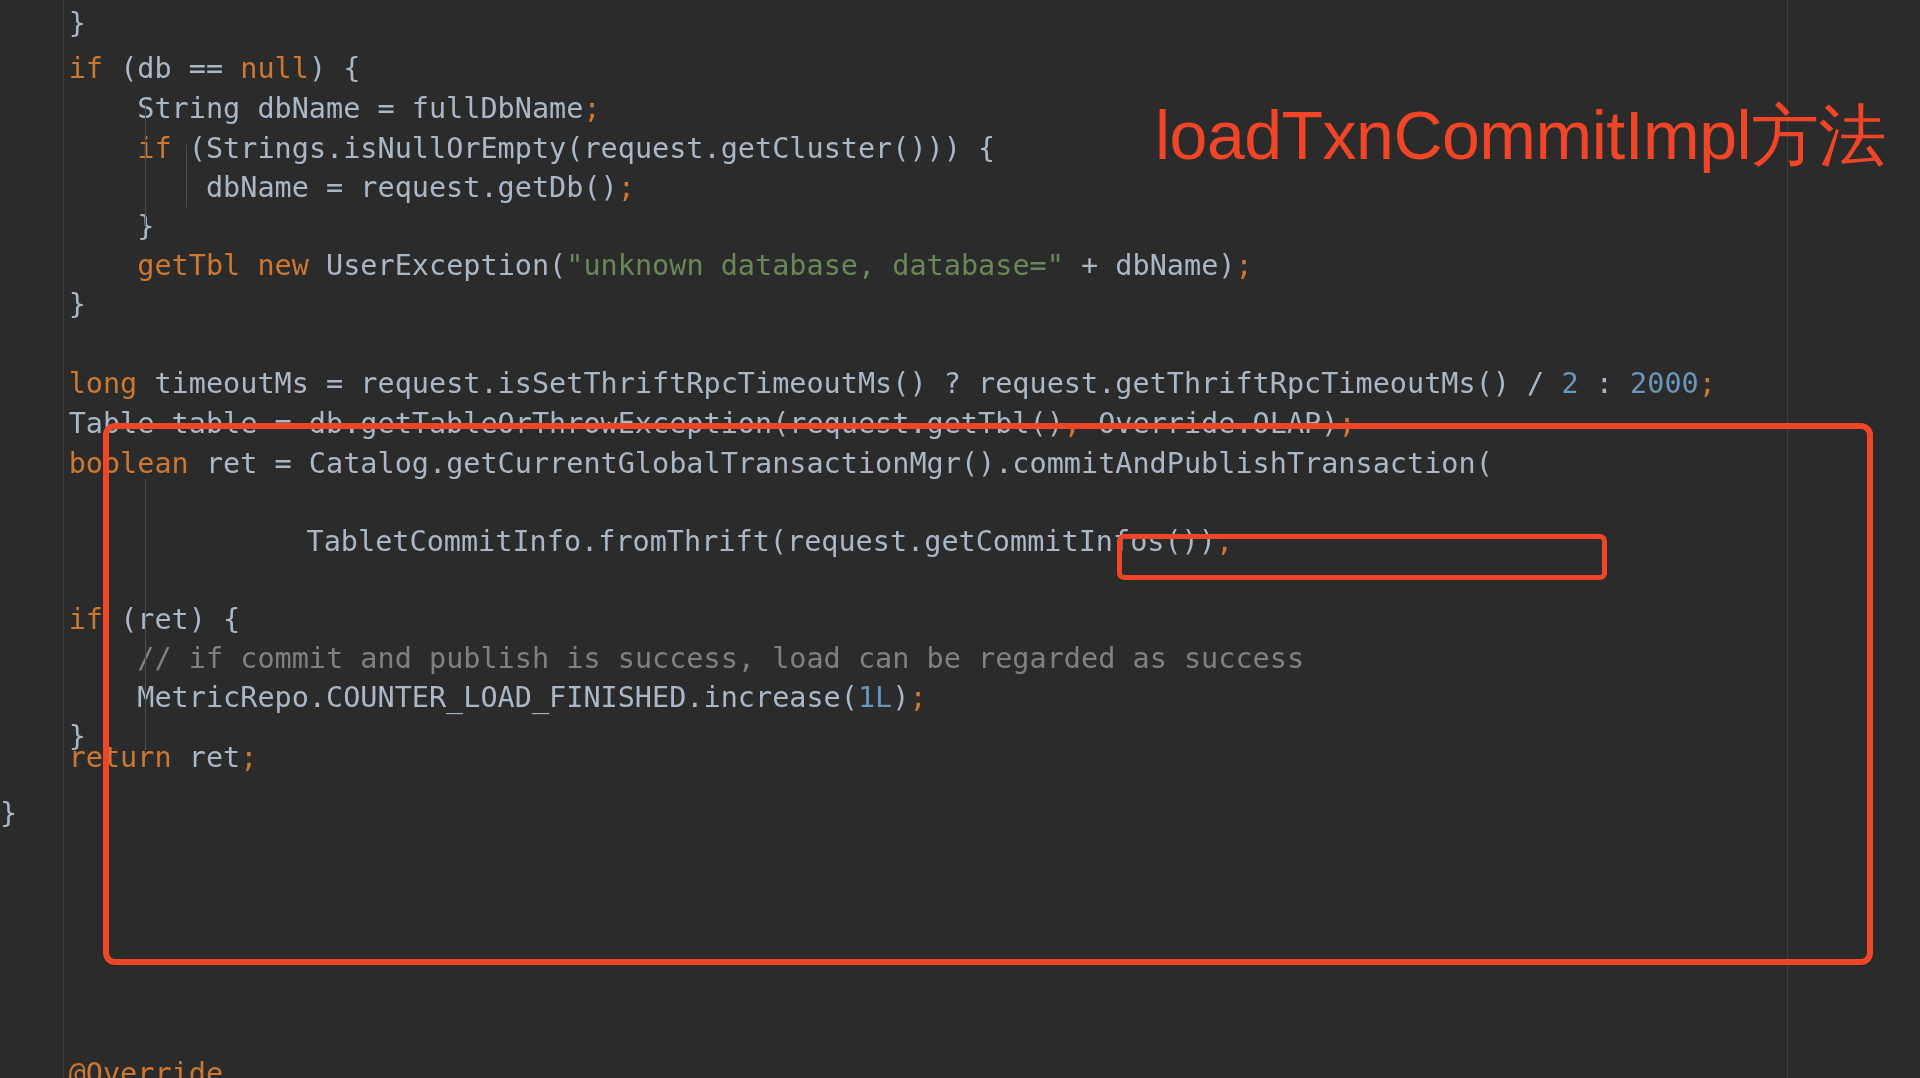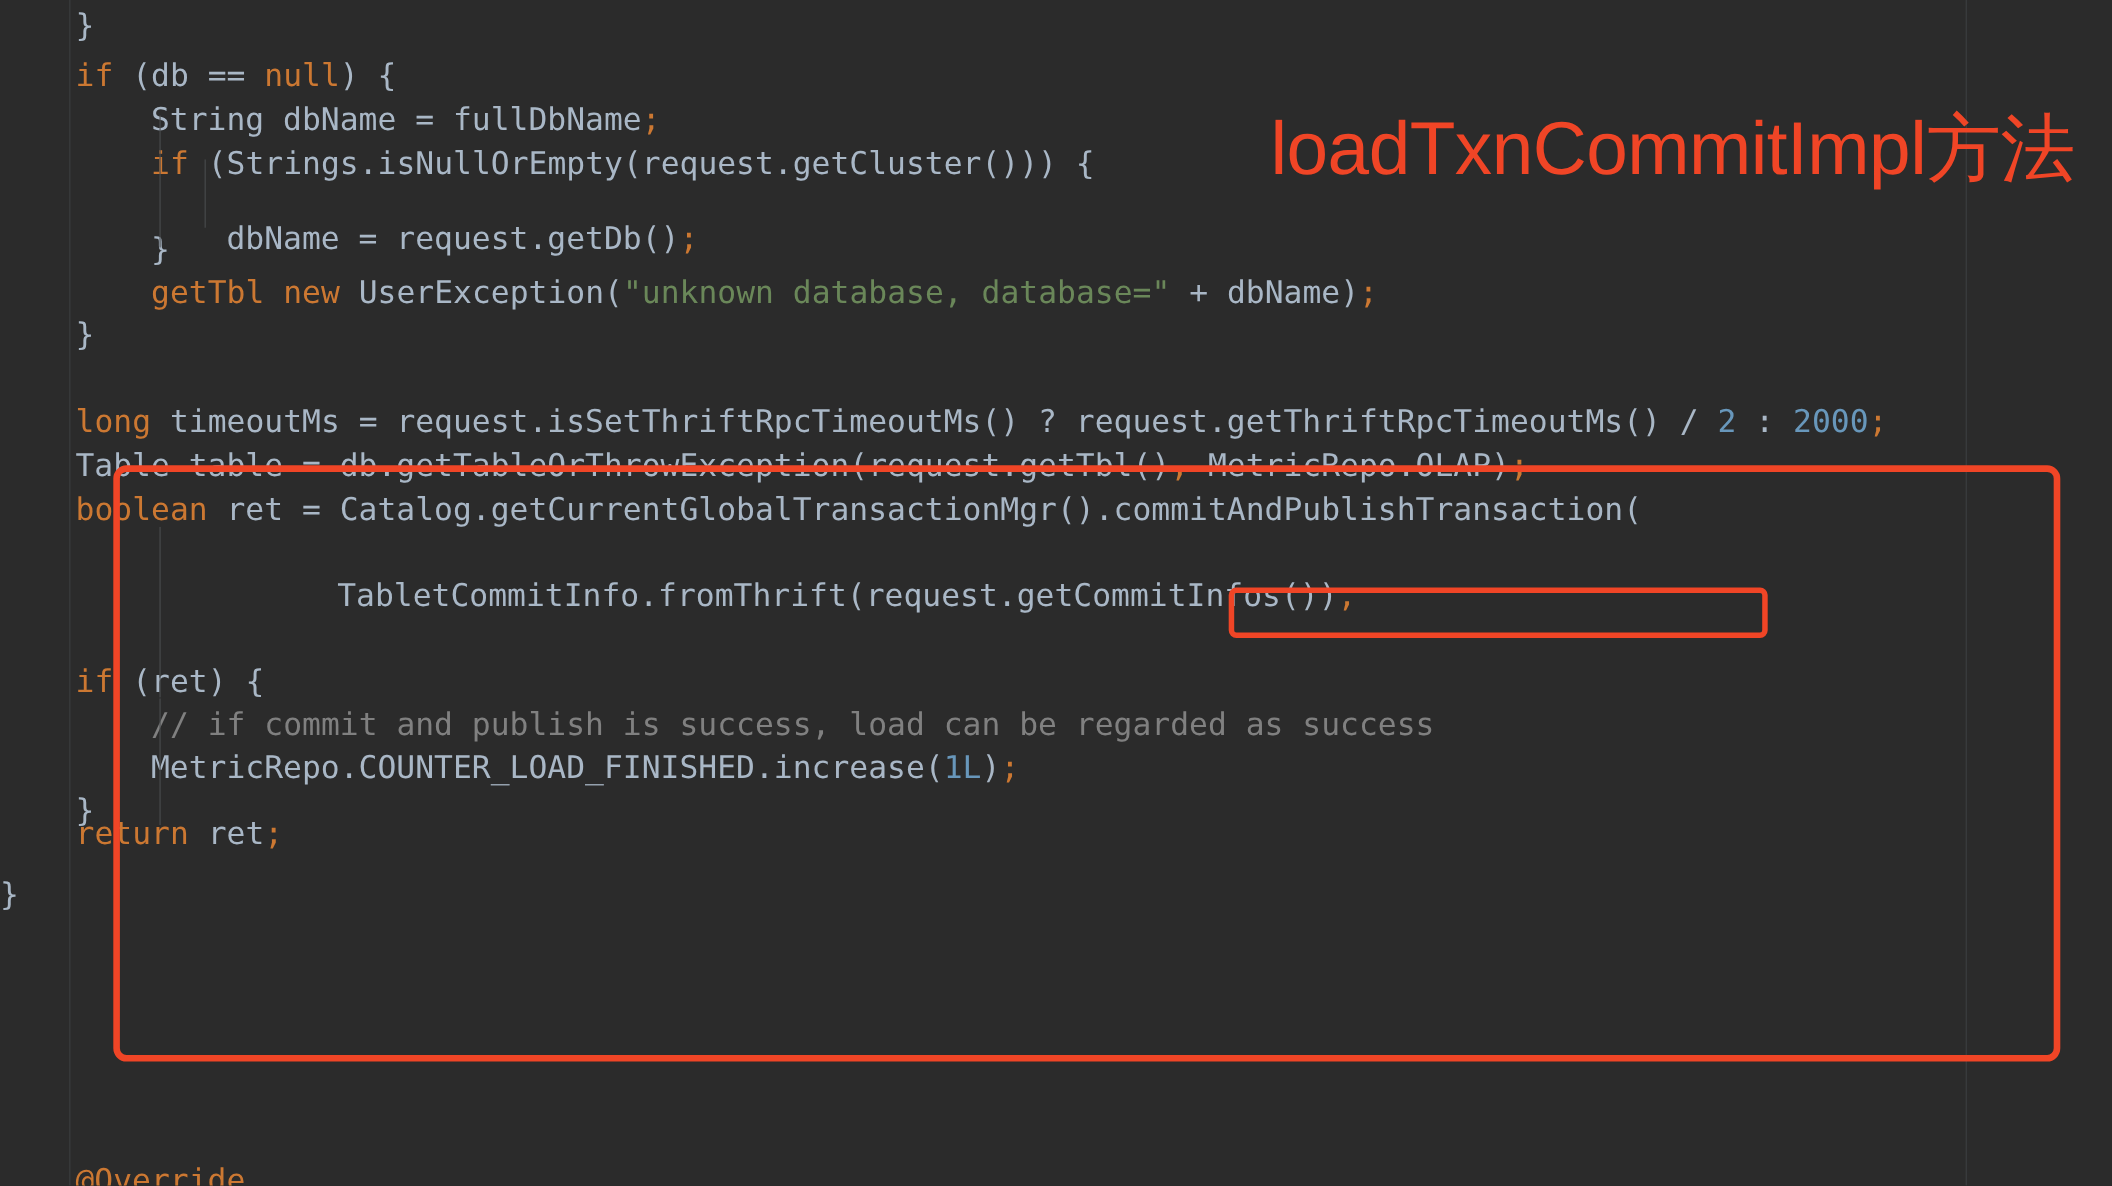--- a/index.html
+++ b/index.html
@@ -108,27 +108,27 @@
 <div id="root">
 
   <div class="guide" id="guide-a"></div>
   <div class="guide" id="guide-b"></div>
 
   <div id="code-surface">
       <div class="code-line" style="top: 0px; left: 0px;"><span class="txt">    }</span></div>
       <div class="code-line" style="top: 45px; left: 0px;"><span class="txt">    </span><span class="kw">if</span><span class="txt"> (db == </span><span class="kw">null</span><span class="txt">) {</span></div>
       <div class="code-line" style="top: 85px; left: 0px;"><span class="txt">        String dbName = fullDbName</span><span class="semi">;</span></div>
       <div class="code-line" style="top: 125px; left: 0px;"><span class="txt">        </span><span class="kw">if</span><span class="txt"> (Strings.isNullOrEmpty(request.getCluster())) {</span></div>
-      <div class="code-line" style="top: 164px; left: 0px; margin-top: 29px;"><span class="txt">            dbName = request.getDb()</span><span class="semi">;</span></div>
+      <div class="code-line" style="top: 164px; left: 0px;"><span class="txt">            dbName = request.getDb()</span><span class="semi">;</span></div>
       <div class="code-line" style="top: 203px; left: 0px;"><span class="txt">        }</span></div>
       <div class="code-line" style="top: 242px; left: 0px;"><span class="txt">        </span><span class="kw">getTbl</span><span class="txt"> </span><span class="kw">new</span><span class="txt"> UserException(</span><span class="str">"unknown database, database="</span><span class="txt"> + dbName)</span><span class="semi">;</span></div>
       <div class="code-line" style="top: 281px; left: 0px;"><span class="txt">    }</span></div>
       <div class="code-line" style="top: 320px; left: 0px;">&nbsp;</div>
       <div class="code-line" style="top: 360px; left: 0px;"><span class="txt">    </span><span class="kw">long</span><span class="txt"> timeoutMs = request.isSetThriftRpcTimeoutMs() ? request.getThriftRpcTimeoutMs() / </span><span class="num">2</span><span class="txt"> : </span><span class="num">2000</span><span class="semi">;</span></div>
-      <div class="code-line" style="top: 400px; left: 0px;"><span class="txt">    Table table = db.getTableOrThrowException(request.getTbl()</span><span class="semi">,</span><span class="txt"> MetricRepo.OLAP)</span><span class="semi">;</span></div>
+      <div class="code-line" style="top: 400px; left: 0px;"><span class="txt">    Table table = db.getTableOrThrowException(request.getTbl()</span><span class="semi">,</span><span class="txt"> Override.OLAP)</span><span class="semi">;</span></div>
       <div class="code-line" style="top: 440px; left: 0px;"><span class="txt">    </span><span class="kw">boolean</span><span class="txt"> ret = Catalog.getCurrentGlobalTransactionMgr().commitAndPublishTransaction(</span></div>
       <div class="code-line" style="top: 518px; left: 0px; margin-left: 32px;"><span class="txt">                TabletCommitInfo.fromThrift(request.getCommitInfos())</span><span class="semi">,</span></div>
       <div class="code-line" style="top: 596px; left: 0px;"><span class="txt">    </span><span class="kw">if</span><span class="txt"> (ret) {</span></div>
       <div class="code-line" style="top: 635px; left: 0px;"><span class="txt">        </span><span class="cmt">// if commit and publish is success, load can be regarded as success</span></div>
       <div class="code-line" style="top: 674px; left: 0px;"><span class="txt">        MetricRepo.COUNTER_LOAD_FINISHED.increase(</span><span class="num">1L</span><span class="txt">)</span><span class="semi">;</span></div>
       <div class="code-line" style="top: 713px; left: 0px;"><span class="txt">    }</span></div>
       <div class="code-line" style="top: 734px; left: 0px;"><span class="txt">    </span><span class="kw">return</span><span class="txt"> ret</span><span class="semi">;</span></div>
       <div class="code-line" style="top: 790px; left: 0px;"><span class="txt">}</span></div>
       <div class="code-line" style="top: 830px; left: 0px;">&nbsp;</div>
       <div class="code-line" style="top: 1050px; left: 0px;"><span class="kw">    @Override</span></div>

